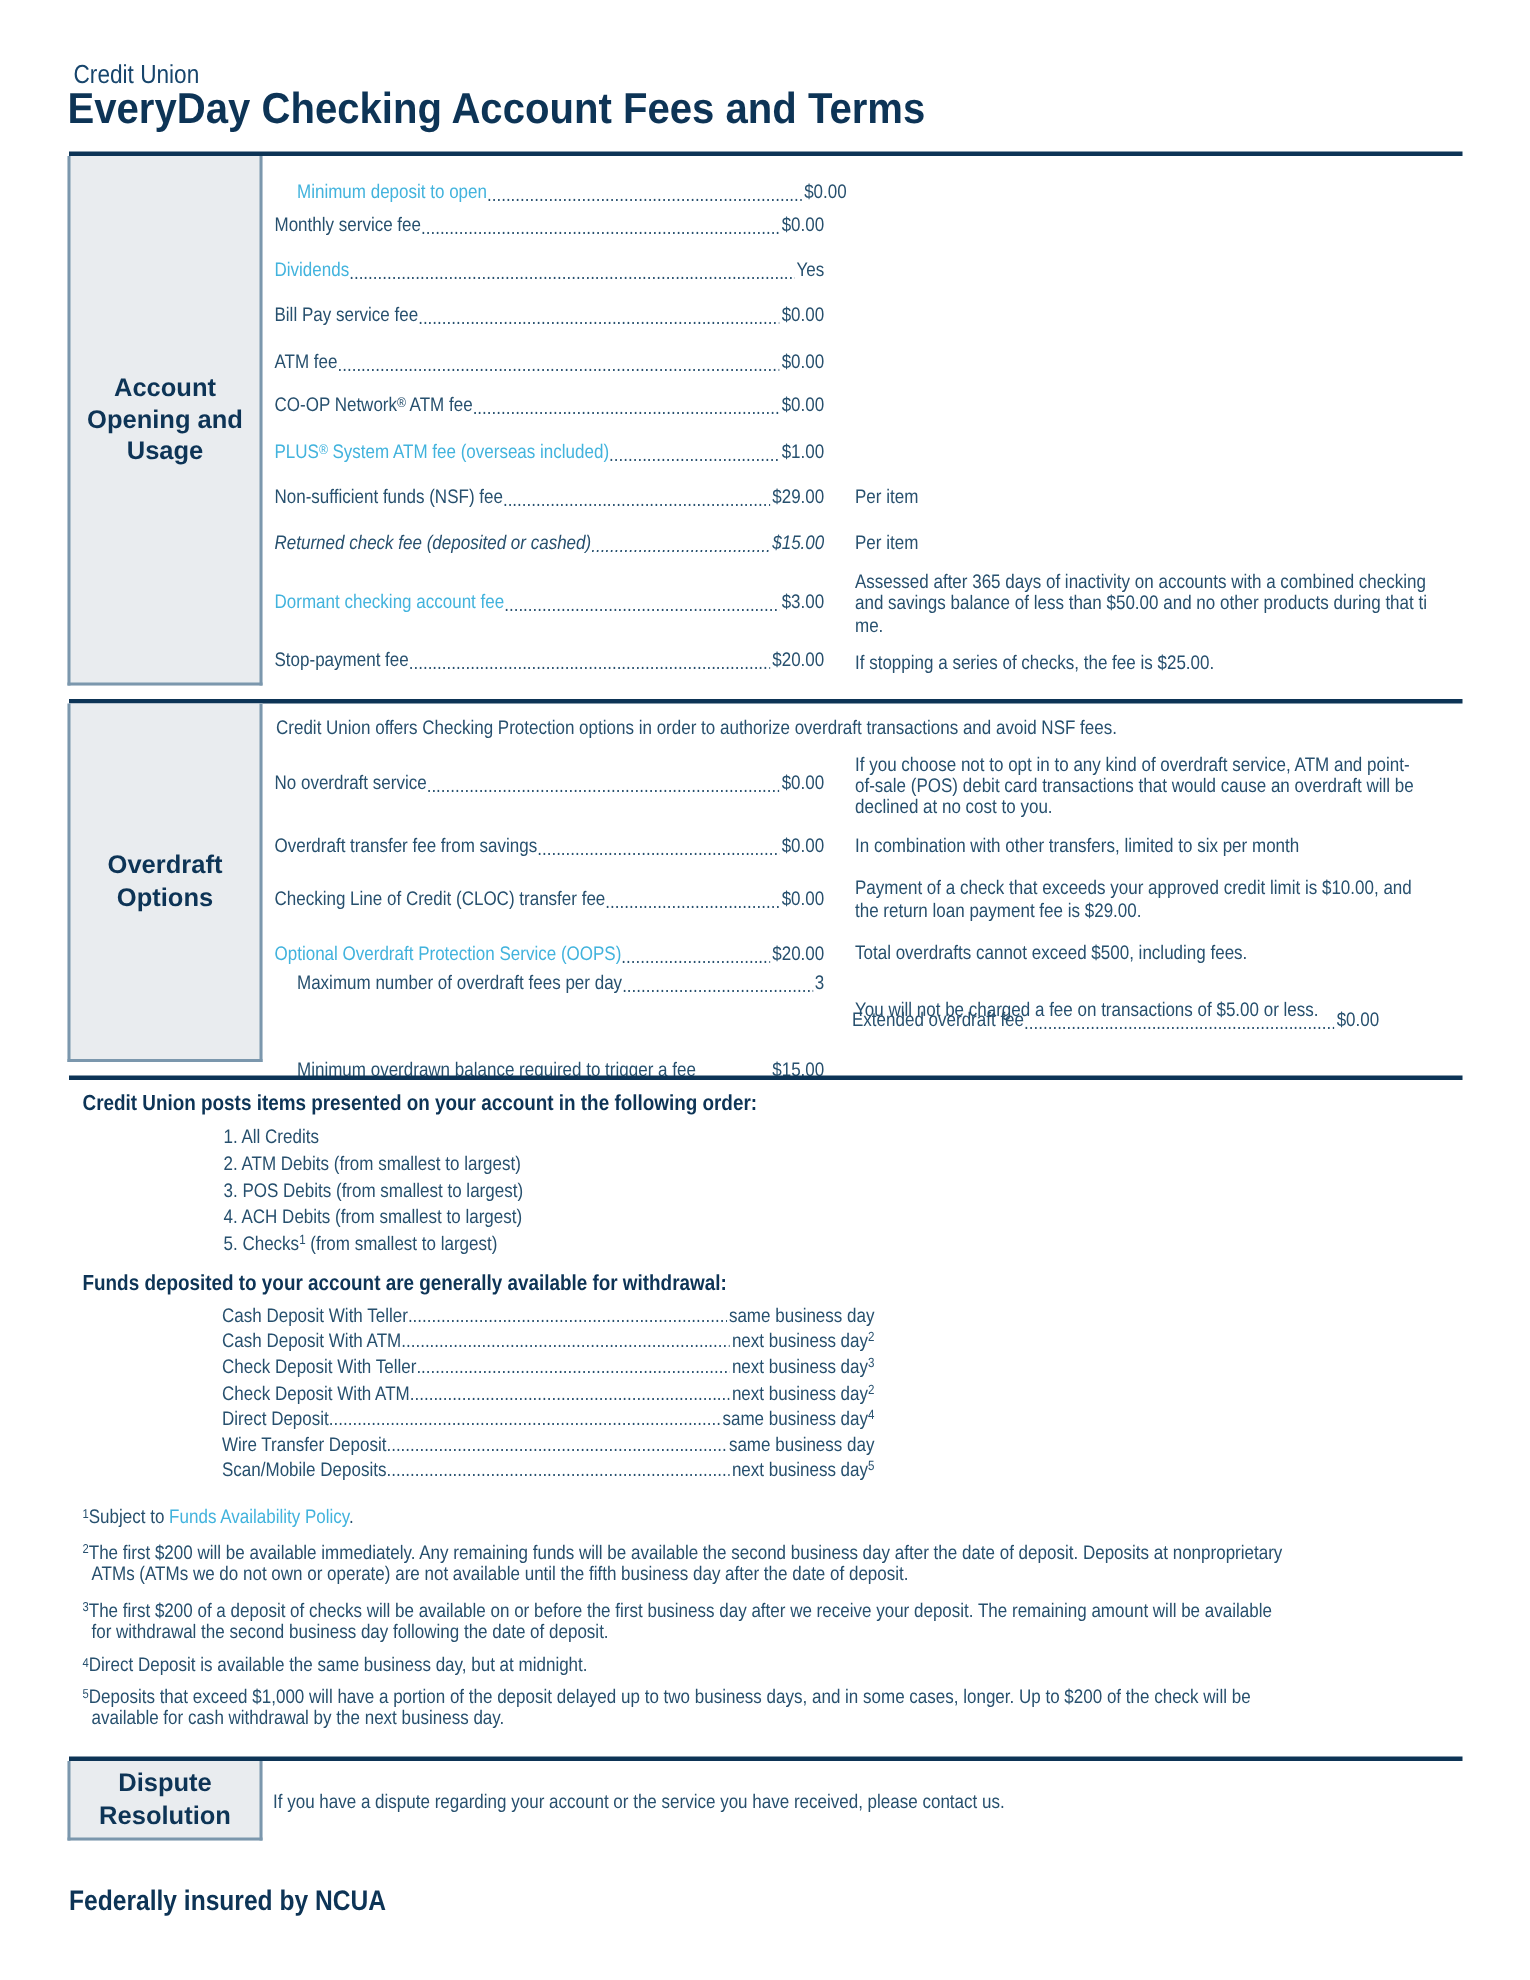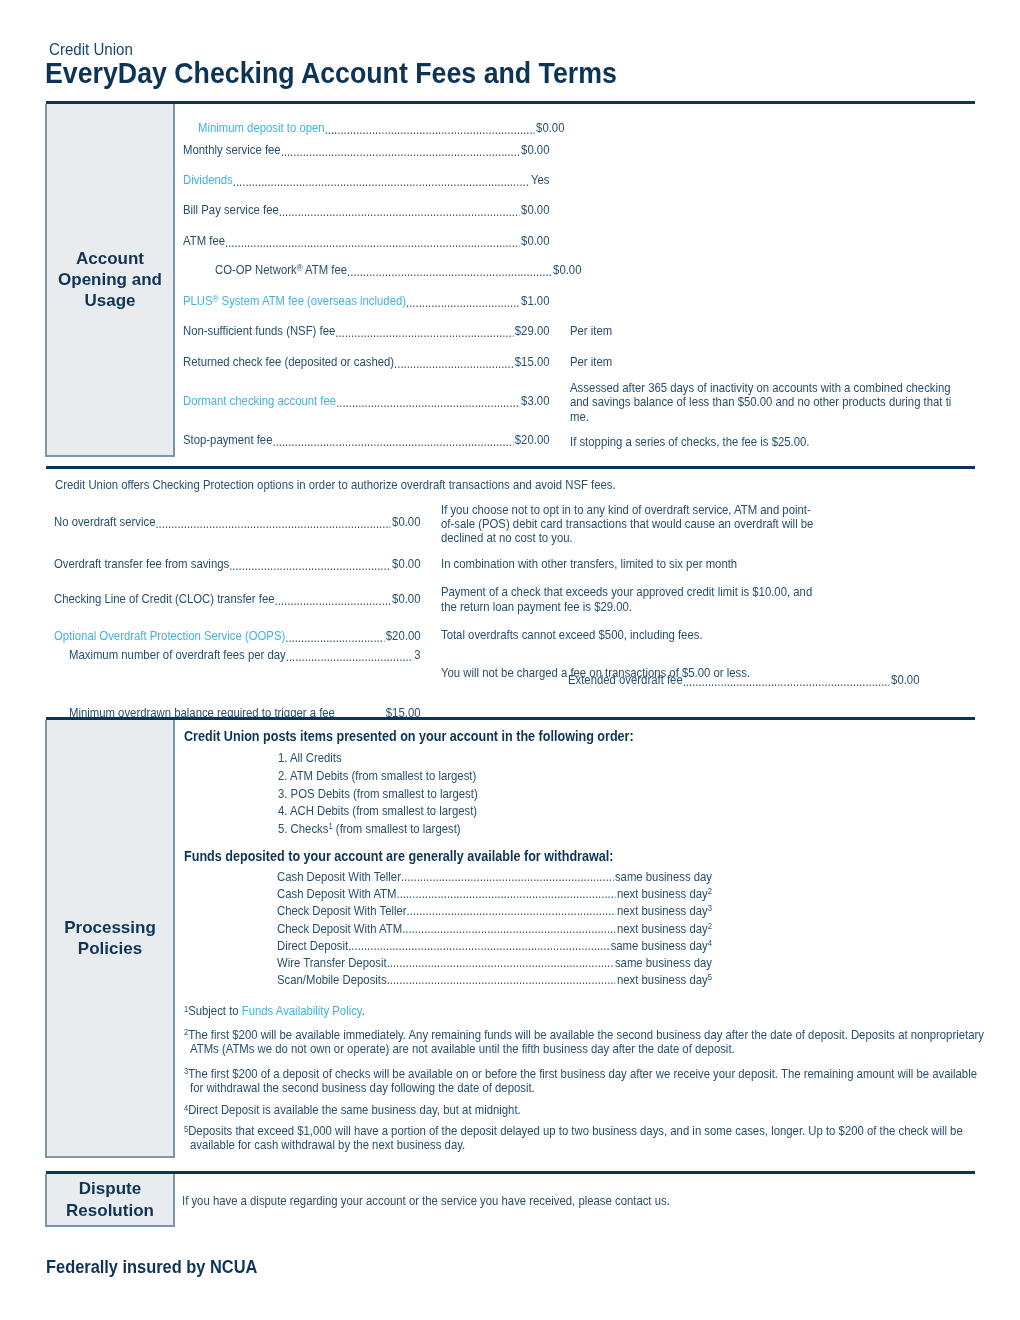--- a/index.html
+++ b/index.html
@@ -52,24 +52,24 @@
   .s4{top:1170.8px;} .s4 .lab{height:53.5px;}
 
   
   .frow{position:absolute;left:0;right:0;}
   .fleft{padding-left:9.195px;box-sizing:border-box;}
   #s1rows .frow:nth-child(1){top:17px;margin-left:15px;}
   #s1rows .frow:nth-child(2){top:38.58px;}
   #s1rows .frow:nth-child(3){top:68.68px;}
   #s1rows .frow:nth-child(4){top:98.98px;}
   #s1rows .frow:nth-child(5){top:129.48px;}
-  #s1rows .frow:nth-child(6){top:159.38px;padding-left:32px;}
+  #s1rows .frow:nth-child(6){top:159.38px;}
   #s1rows .frow:nth-child(7){top:190.18px;}
   #s1rows .frow:nth-child(8){top:220.38px;}
-  #s1rows .frow:nth-child(9){top:251.18px;}
+  #s1rows .frow:nth-child(9){top:251.18px;font-style:italic;}
   #s1rows .frow:nth-child(10){top:290.08px;}
   #s1rows .frow:nth-child(11){top:328.98px;}
   #s1notes .note.n8{top:220.30px;}
   #s1notes .note.n9{top:250.89px;}
   #s1notes .note.n10{top:276.90px;}
   #s1notes .note.n11{top:331.19px;}
 
   
   .s2 .intro{position:absolute;left:9.195px;top:8.51px;font-size:13.046px;line-height:14.943px;white-space:nowrap;transform:scaleX(0.87);transform-origin:left top;}
   #s2rows .frow:nth-child(1){top:46.08px;}
@@ -222,20 +222,21 @@
               <div>If stopping a series of checks, the fee is $25.00.</div>
             </div>
           </div>
       </div>
     </div>
   </div>
 
   <div class="sect s2">
     <div class="rule"></div>
     <div class="srow">
+      <div class="lab">Overdraft Options</div>
       <div class="body">
         <div class="intro">Credit Union offers Checking Protection options in order to authorize overdraft transactions and avoid NSF fees.</div>
         <div id="s2rows">
             <div class="frow">
               <div class="fleft">
                 <span class="nm">No overdraft service</span>
                 <span class="lead"></span>
                 <span class="val">$0.00</span>
               </div>
             </div>
@@ -304,21 +305,20 @@
               <div>You will not be charged a fee on transactions of $5.00 or less.</div>
             </div>
           </div>
       </div>
     </div>
   </div>
 
   <div class="sect s3">
     <div class="rule"></div>
     <div class="srow">
-      <div class="lab">Processing Policies</div>
       <div class="body">
         <div class="h1">Credit Union posts items presented on your account in the following order:</div>
         <div id="s3order">
             <div class="oitem">1. All Credits</div>
             <div class="oitem">2. ATM Debits (from smallest to largest)</div>
             <div class="oitem">3. POS Debits (from smallest to largest)</div>
             <div class="oitem">4. ACH Debits (from smallest to largest)</div>
             <div class="oitem">5. Checks<sup>1</sup> (from smallest to largest)</div>
           </div>
         <div class="h2">Funds deposited to your account are generally available for withdrawal:</div>

